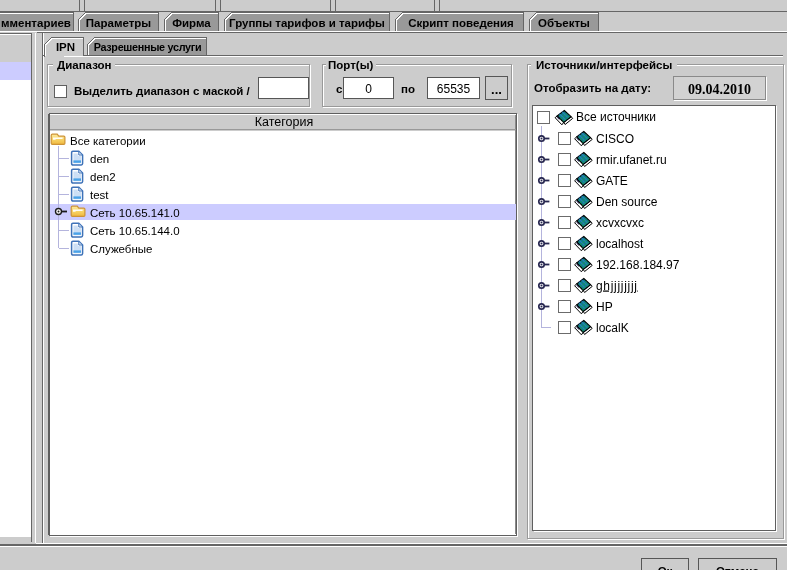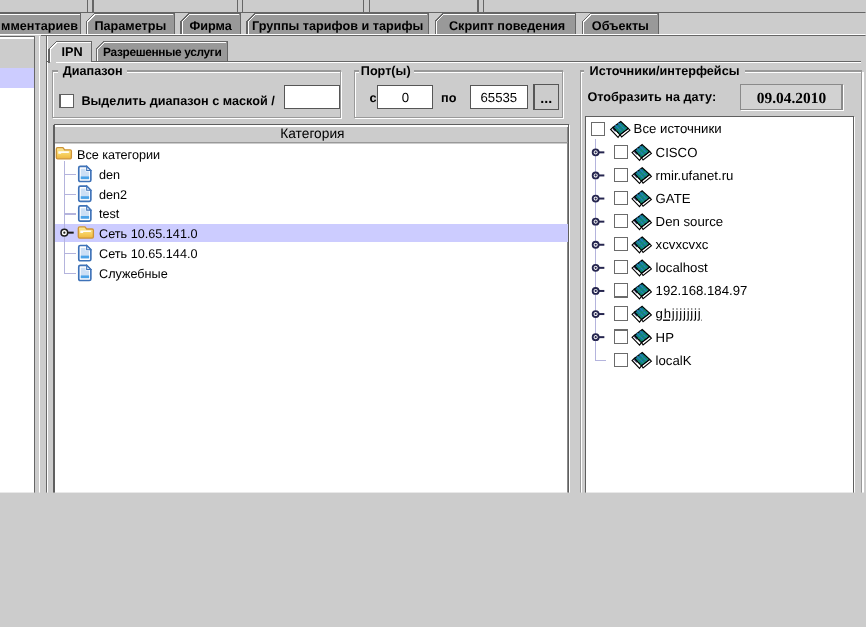--- a/index.html
+++ b/index.html
@@ -1,15 +1,15 @@
 <!DOCTYPE html>
 <html><head><meta charset="utf-8">
 <style>
 html,body{margin:0;padding:0;background:#cccccc}
-#page{position:relative;width:787px;height:448px;overflow:hidden;background:#cccccc;font-family:"Liberation Sans",sans-serif}
+#page{position:relative;width:787px;height:570px;overflow:hidden;background:#cccccc;font-family:"Liberation Sans",sans-serif}
 svg{position:absolute;left:0;top:0}
 svg text{font-family:"Liberation Sans",sans-serif;fill:#000}
 .b{font-weight:bold}
 </style></head>
 <body>
 <div id="page">
 <svg width="787" height="570" viewBox="0 0 787 570" shape-rendering="crispEdges">
 <defs>
   <linearGradient id="gf" x1="0" y1="0" x2="0" y2="1">
     <stop offset="0" stop-color="#fceb9e"></stop>

